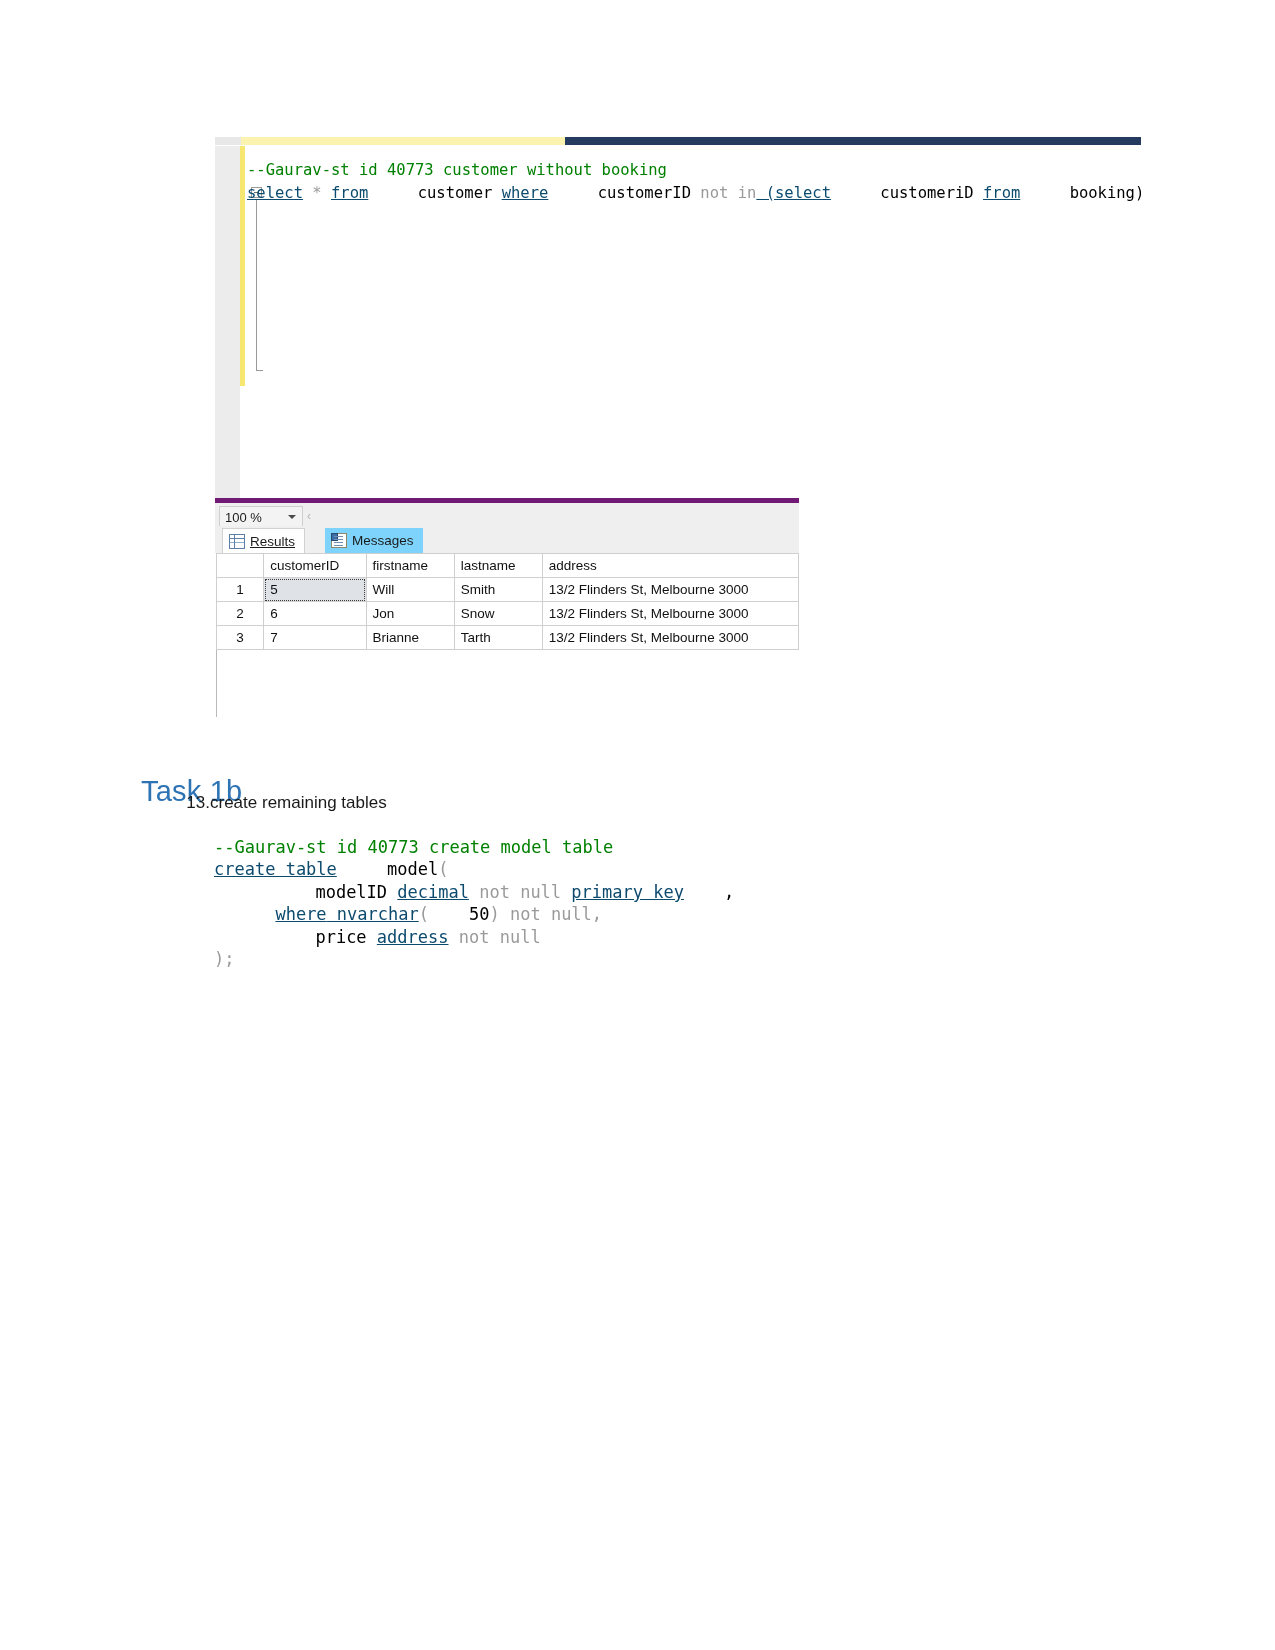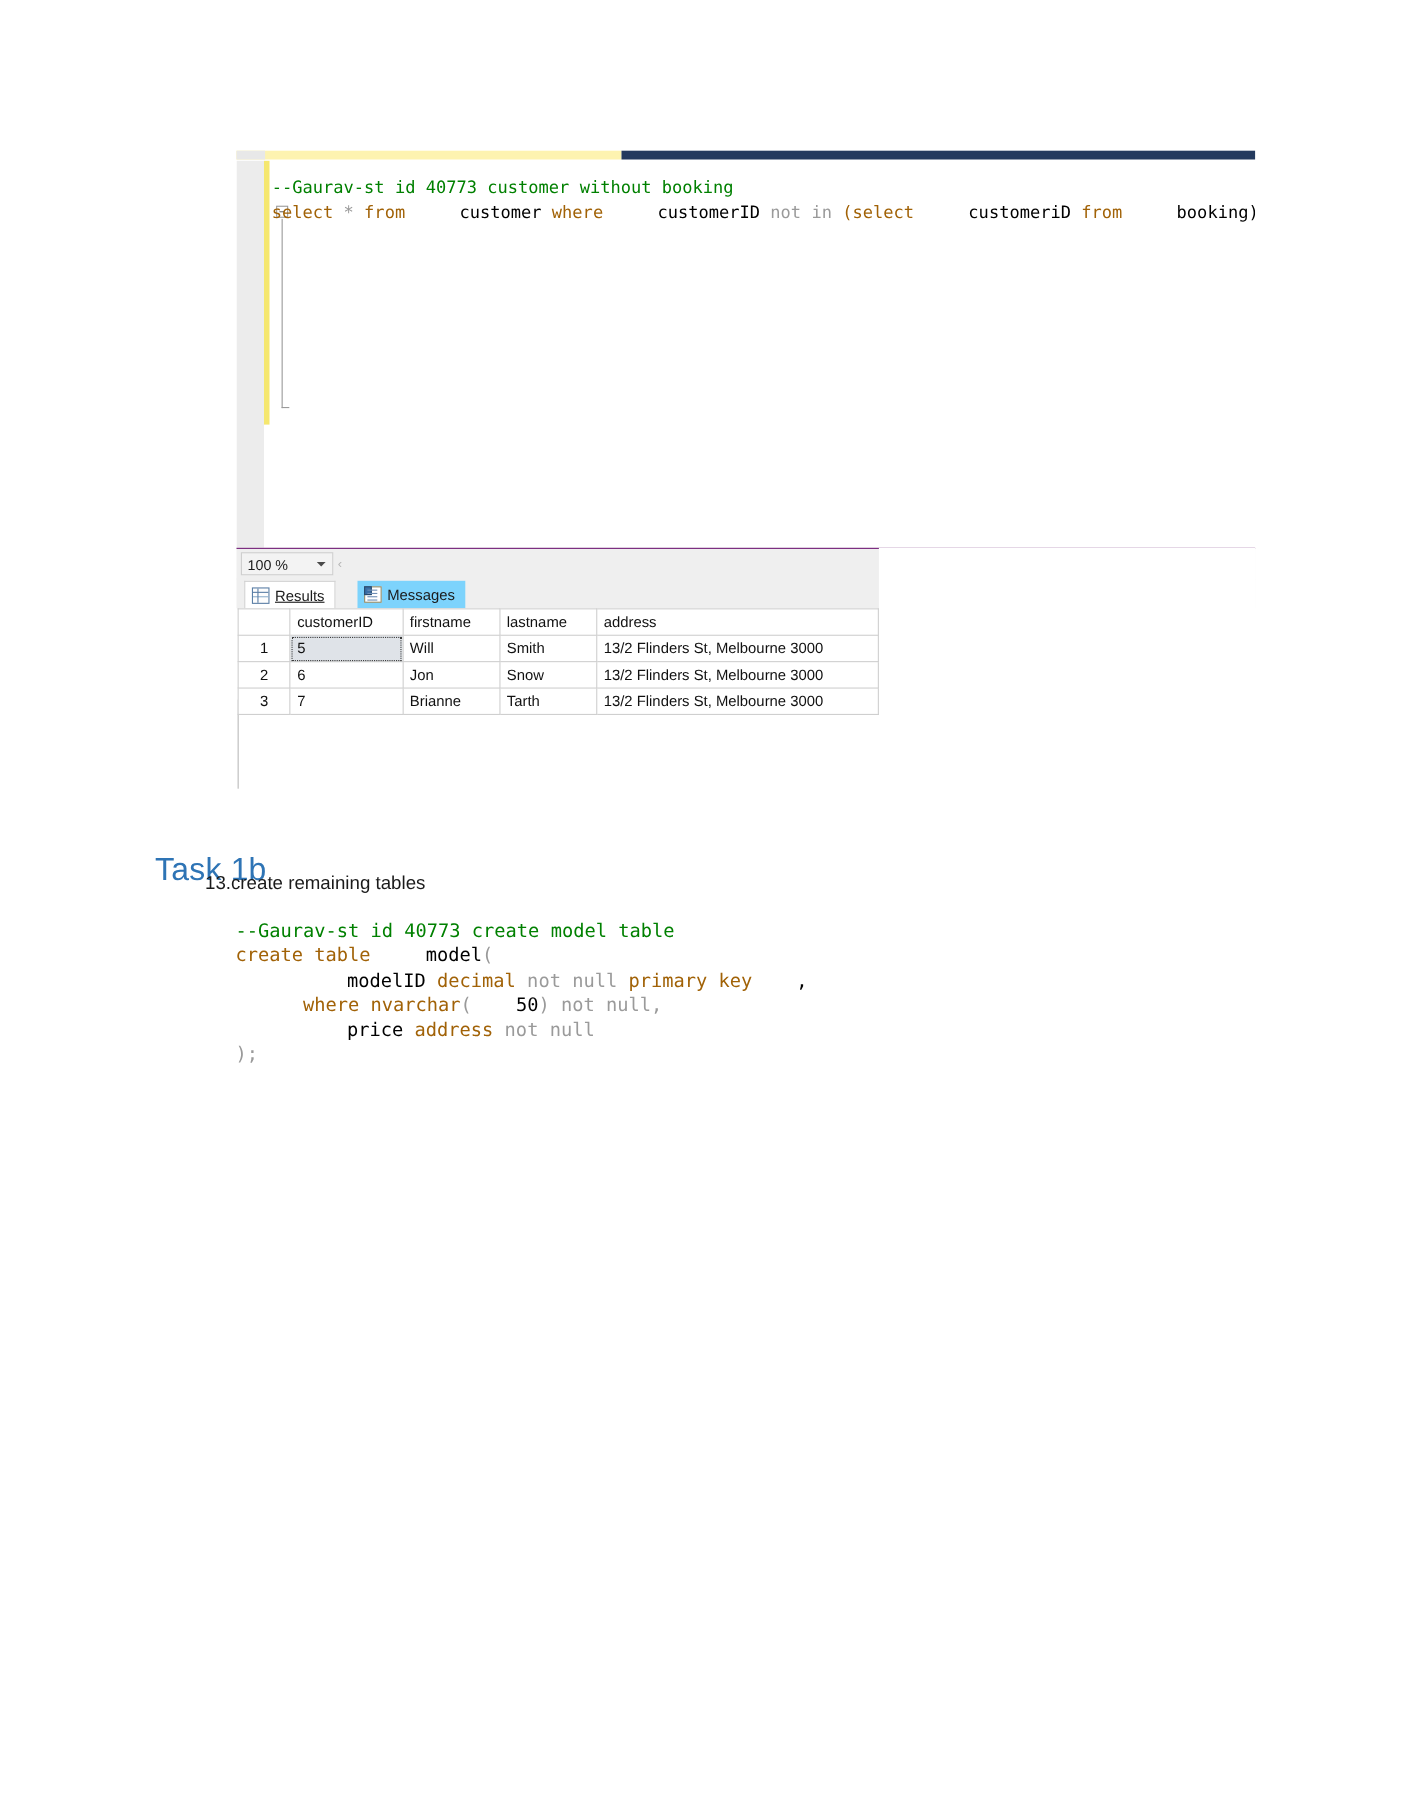--- a/index.html
+++ b/index.html
@@ -107,38 +107,38 @@
   }
   .outline-foot {
     position: absolute;
     left: 41px;
     top: 224px;
     width: 7px;
     height: 1px;
     background: #9a9a9a;
   }
   .tok-comment { color: #008000; }
-  .tok-kw      { color: #a16207; }
+  .tok-kw      { color: #0c4a6e; text-decoration: underline; }
   .tok-grey    { color: #9a9a9a; }
   .tok-plain   { color: #000000; margin-left: 40px; }
   .caret {
     display: inline-block;
     width: 1px;
     height: 17px;
     background: #000;
     vertical-align: -3px;
   }
 
   
   .zoom-strip {
     position: absolute;
     left: 0; top: 361px;
     width: 926px; height: 28px;
     background: #efefef;
-    border-top: 1px solid #701a75;
+    border-top: 5px solid #701a75;
   }
   .zoom-combo {
     position: absolute;
     left: 4px; top: 3px;
     width: 84px; height: 21px;
     background: #f3f3f3;
     border: 1px solid #cfcfcf;
     box-sizing: border-box;
   }
   .zoom-combo .zoom-label {

